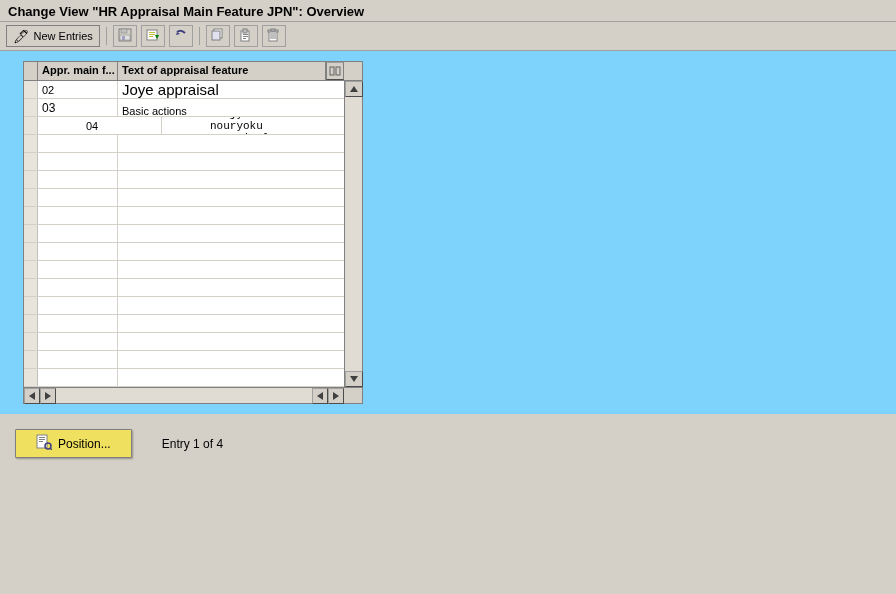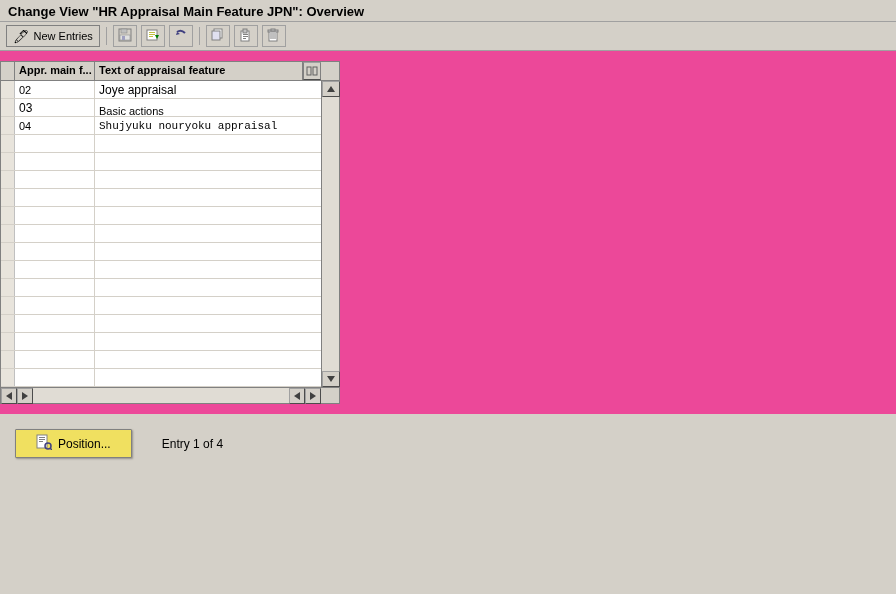--- a/index.html
+++ b/index.html
@@ -66,22 +66,22 @@
     .watermark {
       color: #00a0c0;
       font-size: 16px;
       font-weight: bold;
       margin-left: 10px;
       font-style: italic;
     }
 
     
     .main-content {
-      padding: 10px 0;
-      background-color: #ec4899;
+      padding: 10px 23px;
+      background-color: #7dd3fc;
     }
 
     
     .table-container {
       border: 1px solid #808080;
       background: #fff;
       width: 340px;
       position: relative;
     }
 
@@ -258,30 +258,30 @@
           </svg>
         </div>
         <div style="width:18px; background:#d4d0c8; border-left:0;"></div>
       </div>
 
       <div style="display:flex; position:relative;">
         <div style="flex:1; overflow:hidden;" id="table-body">
             <div style="display: flex; border-bottom: 1px solid rgb(212, 208, 200); height: 18px; cursor: pointer;">
               <div style="width: 14px; min-width: 14px; border-right: 1px solid rgb(192, 192, 192); background: rgb(232, 228, 220); display: flex; align-items: center; justify-content: center;"></div>
               <div style="width: 80px; min-width: 80px; padding: 1px 4px; font-size: 11px; border-right: 1px solid rgb(212, 208, 200); display: flex; align-items: center; overflow: hidden; color: rgb(0, 0, 0);">02</div>
-              <div style="flex: 1 1 0%; padding: 1px 4px; font-size: 12px; display: flex; align-items: center; overflow: hidden; color: rgb(0, 0, 0); background: transparent;">Joye appraisal</div>
+              <div style="flex: 1 1 0%; padding: 1px 4px; font-size: 15px; display: flex; align-items: center; overflow: hidden; color: rgb(0, 0, 0); background: transparent;">Joye appraisal</div>
               <div style="width: 18px; min-width: 18px; background: transparent; border-left: 0px;"></div>
             </div>
             <div style="display: flex; border-bottom: 1px solid rgb(212, 208, 200); height: 18px; cursor: pointer;">
               <div style="width: 14px; min-width: 14px; border-right: 1px solid rgb(192, 192, 192); background: rgb(232, 228, 220); display: flex; align-items: center; justify-content: center;"></div>
               <div style="width: 80px; min-width: 80px; padding: 1px 4px; font-size: 12px; border-right: 1px solid rgb(212, 208, 200); display: flex; align-items: center; overflow: hidden; color: rgb(0, 0, 0);">03</div>
               <div style="flex: 1 1 0%; padding: 1px 4px; font-size: 11px; display: flex; align-items: center; overflow: hidden; color: rgb(0, 0, 0); background: transparent; margin-top: 7px;">Basic actions</div>
               <div style="width: 18px; min-width: 18px; background: transparent; border-left: 0px;"></div>
             </div>
-            <div style="display: flex; border-bottom: 1px solid rgb(212, 208, 200); height: 18px; cursor: pointer;">
+            <div style="display: flex; border-bottom: 1px solid rgb(212, 208, 200); height: 18px; cursor: pointer; gap: 44px;">
               <div style="width: 14px; min-width: 14px; border-right: 1px solid rgb(192, 192, 192); background: rgb(232, 228, 220); display: flex; align-items: center; justify-content: center;"></div>
               <div style="width: 80px; min-width: 80px; padding: 1px 4px; font-size: 11px; border-right: 1px solid rgb(212, 208, 200); display: flex; align-items: center; overflow: hidden; color: rgb(0, 0, 0);">04</div>
               <div style="flex: 1 1 0%; padding: 1px 4px; font-size: 11px; display: flex; align-items: center; overflow: hidden; color: rgb(0, 0, 0); background: transparent; font-family: Liberation Mono, monospace;">Shujyuku nouryoku appraisal</div>
               <div style="width: 18px; min-width: 18px; background: transparent; border-left: 0px;"></div>
             </div>
             <div style="display: flex; border-bottom: 1px solid rgb(212, 208, 200); height: 18px; cursor: pointer;">
               <div style="width: 14px; min-width: 14px; border-right: 1px solid rgb(192, 192, 192); background: rgb(232, 228, 220); display: flex; align-items: center; justify-content: center;"></div>
               <div style="width: 80px; min-width: 80px; padding: 1px 4px; font-size: 11px; border-right: 1px solid rgb(212, 208, 200); display: flex; align-items: center; overflow: hidden; color: rgb(0, 0, 0);"></div>
               <div style="flex: 1 1 0%; padding: 1px 4px; font-size: 11px; display: flex; align-items: center; overflow: hidden; color: rgb(0, 0, 0); background: transparent;"></div>
               <div style="width: 18px; min-width: 18px; background: transparent; border-left: 0px;"></div>

